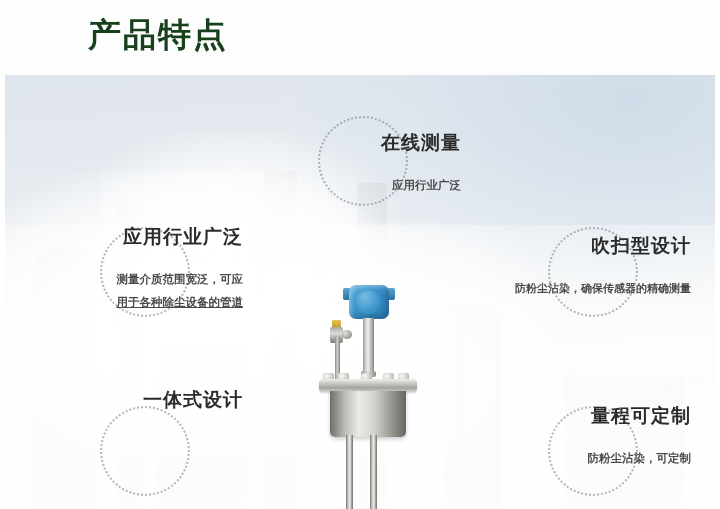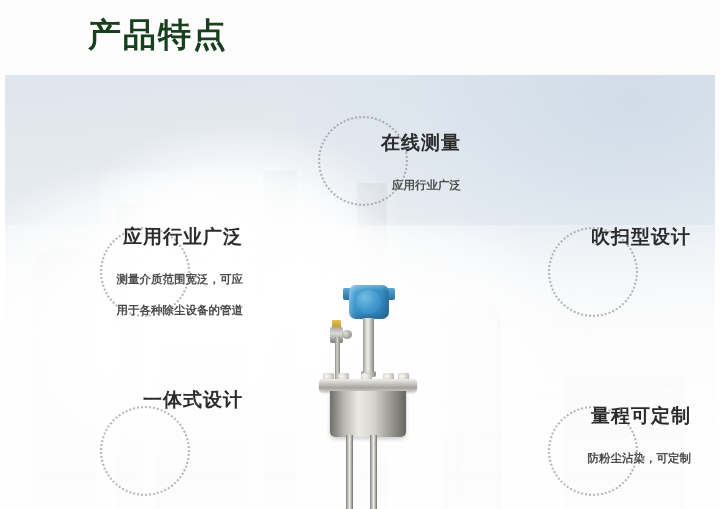--- a/index.html
+++ b/index.html
@@ -196,26 +196,27 @@
     <div class="dots" style="left:313px;top:41px;"></div>
     <div class="feat" style="left:256px;top:55px;width:200px;">
       <div class="head">在线测量</div>
       <div class="sub">应用行业广泛</div>
     </div>
 
     <div class="dots" style="left:95px;top:152px;"></div>
     <div class="feat" style="left:38px;top:149px;width:200px;">
       <div class="head">应用行业广泛</div>
       <div class="sub">测量介质范围宽泛，可应</div>
-      <div class="sub" style="margin-top:12px;">用于各种除尘设备的管道</div>
+      <div class="sub" style="margin-top:4px;text-decoration:underline;">用于各种除尘设备的管道</div>
     </div>
 
     <div class="dots" style="left:543px;top:152px;"></div>
-    <div class="feat" style="left:486px;top:149px;width:200px;">
+    <div class="feat" style="left:486px;top:158px;width:200px;">
       <div class="head">吹扫型设计</div>
+      <div class="sub" style="font-size:11px;">防粉尘沾染，确保传感器的精确测量</div>
     </div>
 
     <div class="dots" style="left:95px;top:331px;"></div>
     <div class="feat" style="left:38px;top:312px;width:200px;">
       <div class="head">一体式设计</div>
     </div>
 
     <div class="dots" style="left:543px;top:331px;"></div>
     <div class="feat" style="left:486px;top:328px;width:200px;">
       <div class="head">量程可定制</div>

